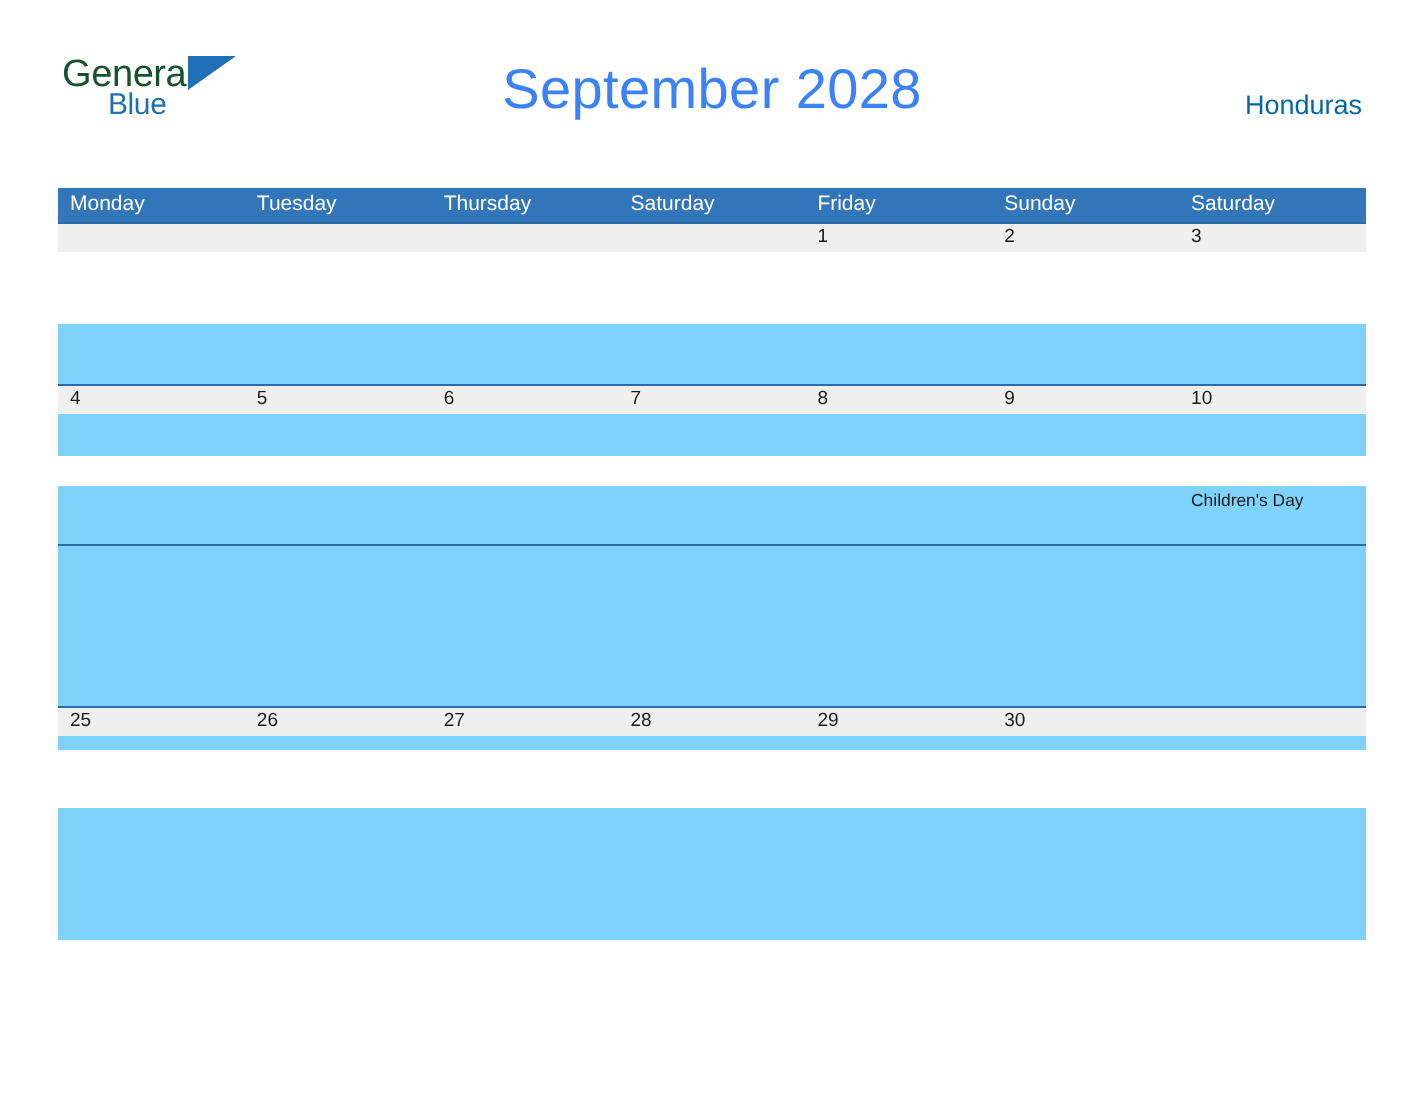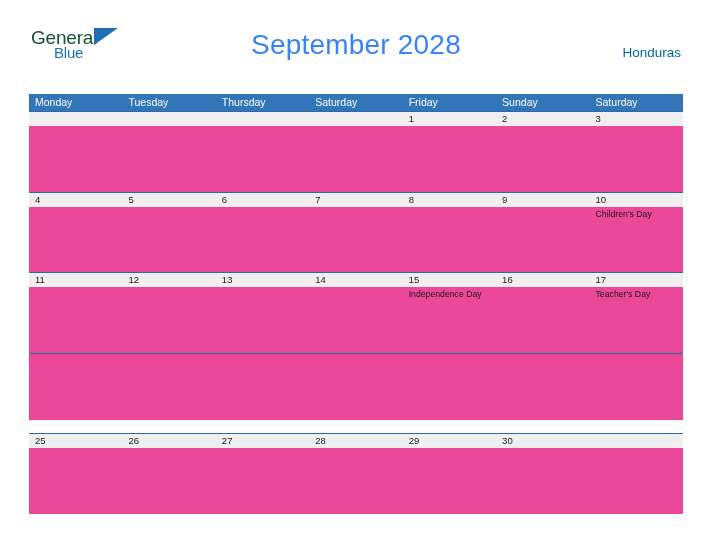--- a/index.html
+++ b/index.html
@@ -132,22 +132,23 @@
     flex: 1 1 0;
     font-size: 9.5px;
     line-height: 14px;
     padding-left: 6px;
     box-sizing: border-box;
     color: #1a1a1a;
   }
 
   .event-band {
     display: flex;
-    background: #ec4899;
+    background: #7dd3fc;
     height: 66px;
+    margin-top: 36px;
   }
   .event-cell {
     flex: 1 1 0;
     padding: 2px 4px 0 6px;
     box-sizing: border-box;
     font-size: 8.7px;
     line-height: 11px;
     color: #1a1a1a;
     white-space: nowrap;
     overflow: hidden;
@@ -219,40 +220,20 @@
         <div class="event-cell"></div>
         <div class="event-cell"></div>
         <div class="event-cell"></div>
         <div class="event-cell"></div>
         <div class="event-cell"></div>
         <div class="event-cell"></div>
         <div class="event-cell">Children's Day</div>
       </div>
     </div>
 
-    <div class="week-row">
-      <div class="date-band">
-        <div class="date-cell">11</div>
-        <div class="date-cell">12</div>
-        <div class="date-cell">13</div>
-        <div class="date-cell">14</div>
-        <div class="date-cell">15</div>
-        <div class="date-cell">16</div>
-        <div class="date-cell">17</div>
-      </div>
-      <div class="event-band">
-        <div class="event-cell"></div>
-        <div class="event-cell"></div>
-        <div class="event-cell"></div>
-        <div class="event-cell"></div>
-        <div class="event-cell">Independence Day</div>
-        <div class="event-cell"></div>
-        <div class="event-cell">Teacher's Day</div>
-      </div>
-    </div>
 
     <div class="week-row">
       <div class="event-band">
         <div class="event-cell"></div>
         <div class="event-cell"></div>
         <div class="event-cell"></div>
         <div class="event-cell"></div>
         <div class="event-cell"></div>
         <div class="event-cell"></div>
         <div class="event-cell"></div>

